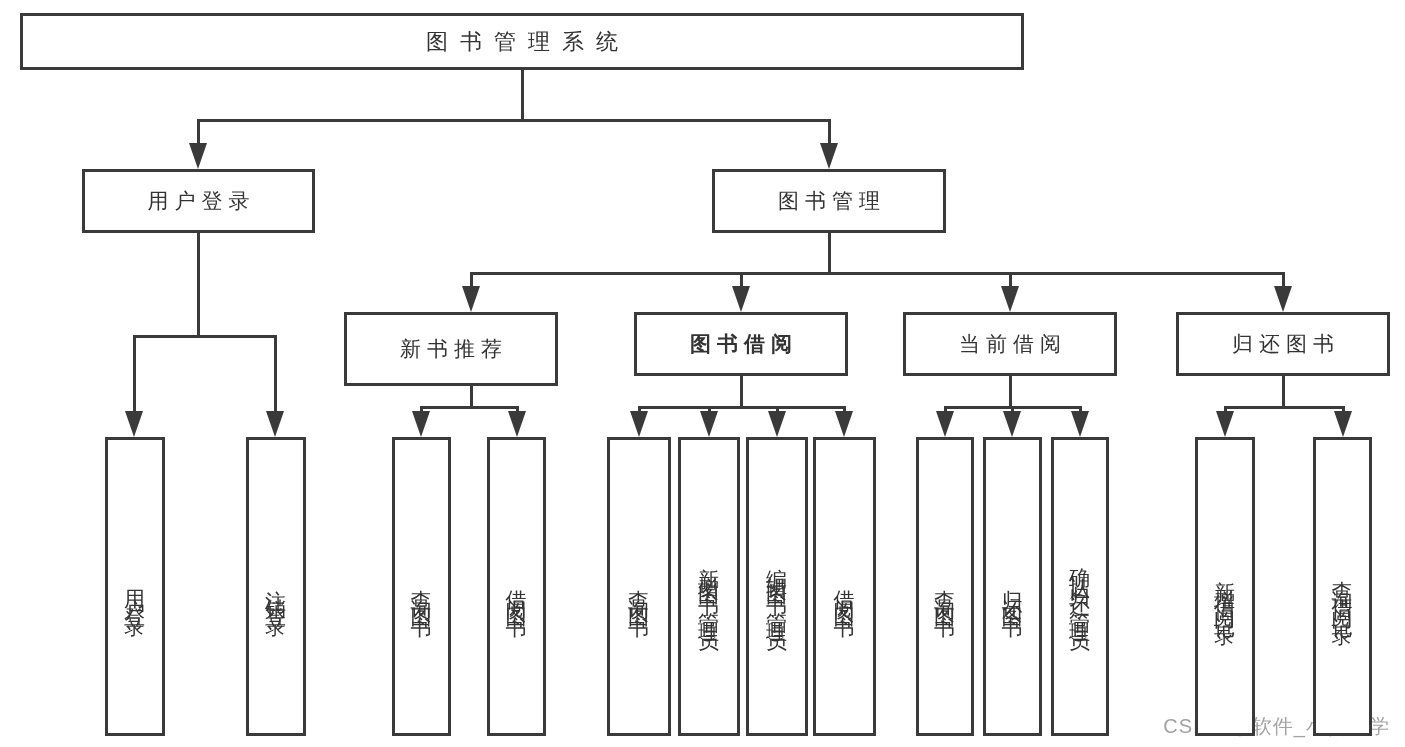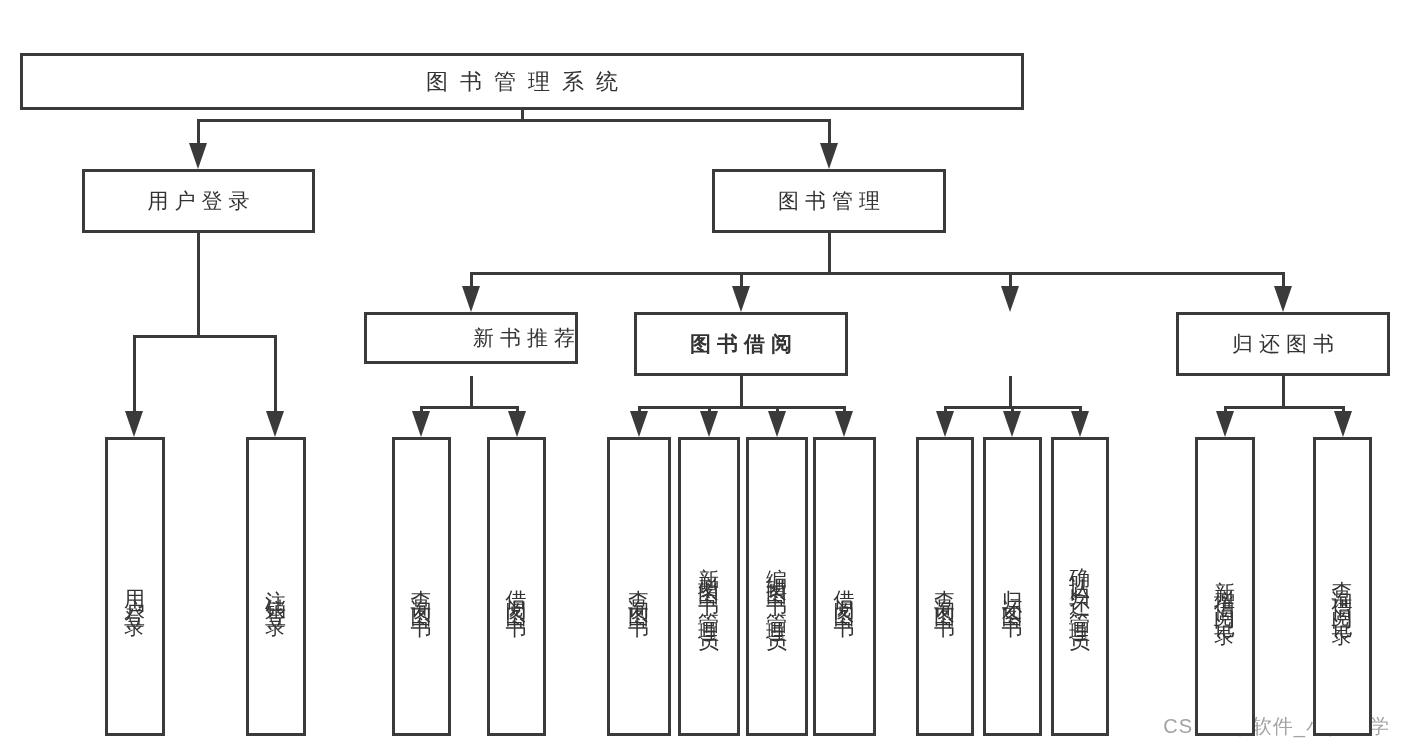--- a/index.html
+++ b/index.html
@@ -112,34 +112,37 @@
     <div class="line" style="left: 1010.5px; top: 406px; width: 3px; height: 11px;"></div>
     <div class="arrowhead" style="left: 1003px; top: 411px;"></div>
     <div class="line" style="left: 1078.5px; top: 406px; width: 3px; height: 11px;"></div>
     <div class="arrowhead" style="left: 1071px; top: 411px;"></div>
     <div class="line" style="left: 1281.5px; top: 376px; width: 3px; height: 30px;"></div>
     <div class="line" style="left: 1223.5px; top: 406px; width: 121px; height: 3px;"></div>
     <div class="line" style="left: 1223.5px; top: 406px; width: 3px; height: 11px;"></div>
     <div class="arrowhead" style="left: 1216px; top: 411px;"></div>
     <div class="line" style="left: 1341.5px; top: 406px; width: 3px; height: 11px;"></div>
     <div class="arrowhead" style="left: 1334px; top: 411px;"></div>
-    <div class="node h root" style="left: 20px; top: 13px; width: 1004px; height: 57px; margin-top: 40px;">
+    <div class="node h root" style="left: 20px; top: 13px; width: 1004px; height: 57px;">
       <span class="label">图书管理系统</span>
     </div>
     <div class="node h" style="left: 82px; top: 169px; width: 233px; height: 64px;">
       <span class="label">用户登录</span>
     </div>
     <div class="node h" style="left: 712px; top: 169px; width: 234px; height: 64px;">
       <span class="label">图书管理</span>
     </div>
-    <div class="node h" style="left: 364px; top: 312px; width: 214px; height: 52px; justify-content: flex-end;">
+    <div class="node h" style="left: 344px; top: 312px; width: 214px; height: 74px;">
       <span class="label">新书推荐</span>
     </div>
     <div class="node h" style="left: 634px; top: 312px; width: 214px; height: 64px; font-weight: bold;">
       <span class="label">图书借阅</span>
+    </div>
+    <div class="node h" style="left: 903px; top: 312px; width: 214px; height: 64px;">
+      <span class="label">当前借阅</span>
     </div>
     <div class="node h" style="left: 1176px; top: 312px; width: 214px; height: 64px;">
       <span class="label">归还图书</span>
     </div>
     <div class="node v" style="left: 105px; top: 437px; width: 60px; height: 299px;">
       <span class="label">用户登录</span>
     </div>
     <div class="node v" style="left: 246px; top: 437px; width: 60px; height: 299px;">
       <span class="label">注销登录</span>
     </div>

